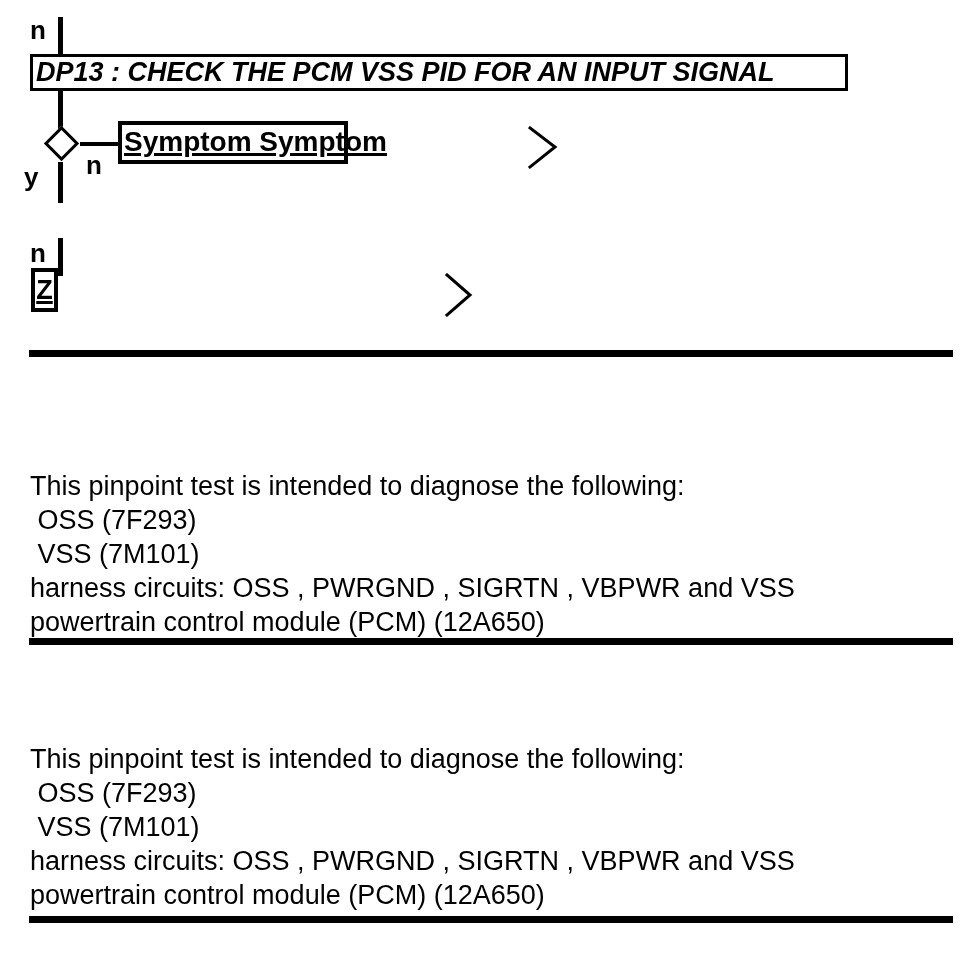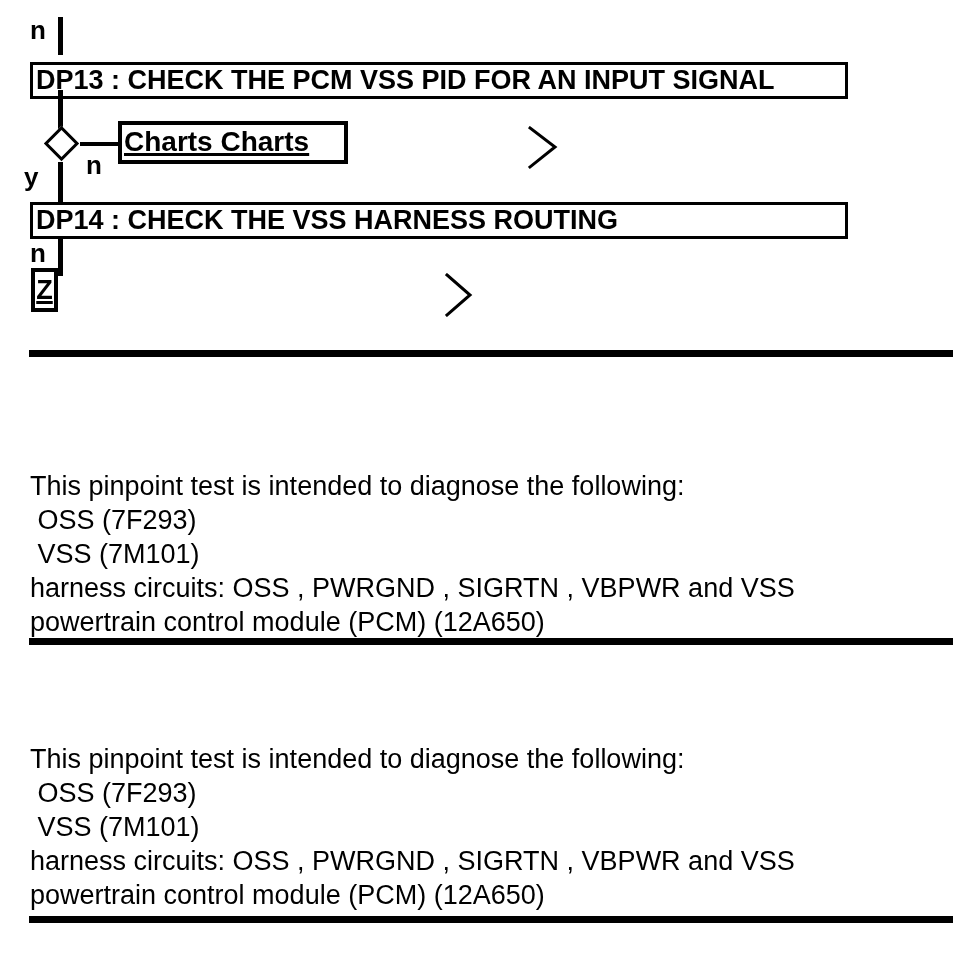--- a/index.html
+++ b/index.html
@@ -94,40 +94,39 @@
   .text-block .line { white-space: pre; }
 </style>
 </head>
 <body>
 
 <div class="canvas">
 
   <div class="branch-label" style="left:30px; top:17px;">n</div>
   <div class="vline" style="left:58px; top:17px; height:38px;"></div>
 
-  <div class="step-box" style="top:62px;">DP13 : CHECK THE PCM VSS PID FOR AN INPUT SIGNAL</div>
+  <div class="step-box" style="top:54px;font-style:italic;">DP13 : CHECK THE PCM VSS PID FOR AN INPUT SIGNAL</div>
 
   <div class="vline" style="left:58px; top:90px; height:44px;"></div>
 
   <div class="vline" style="left:58px; top:162px; height:41px;"></div>
 
   <div class="hline" style="left:80px; top:142px; width:40px;"></div>
 
   <div class="diamond"></div>
 
   <div class="branch-label" style="left:86px; top:152px;">n</div>
   <div class="branch-label" style="left:24px; top:164px;">y</div>
 
-  <div class="link-box symptom-box">Charts Charts</div>
+  <div class="link-box symptom-box">Symptom Symptom</div>
 
   <svg class="chevron" style="left:528px; top:126px;" width="30" height="44" viewBox="0 0 30 44">
     <polyline points="2,2 27,21 2,41" fill="none" stroke="#000000" stroke-width="3" stroke-linecap="square"></polyline>
   </svg>
 
-  <div class="step-box" style="top:202px;">DP14 : CHECK THE VSS HARNESS ROUTING</div>
 
   <div class="branch-label" style="left:30px; top:240px;">n</div>
   <div class="vline" style="left:58px; top:238px; height:38px;"></div>
 
   <div class="link-box z-box">Z</div>
 
   <svg class="chevron" style="left:445px; top:273px;" width="28" height="44" viewBox="0 0 28 44">
     <polyline points="2,2 25,22 2,42" fill="none" stroke="#000000" stroke-width="3" stroke-linecap="square"></polyline>
   </svg>
 

